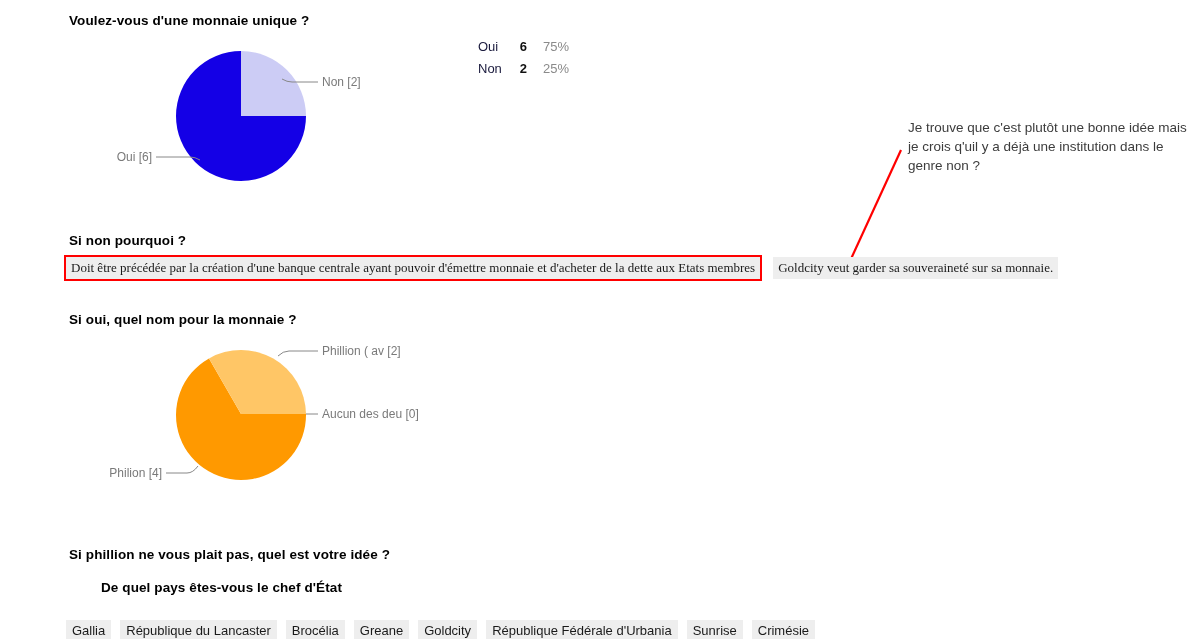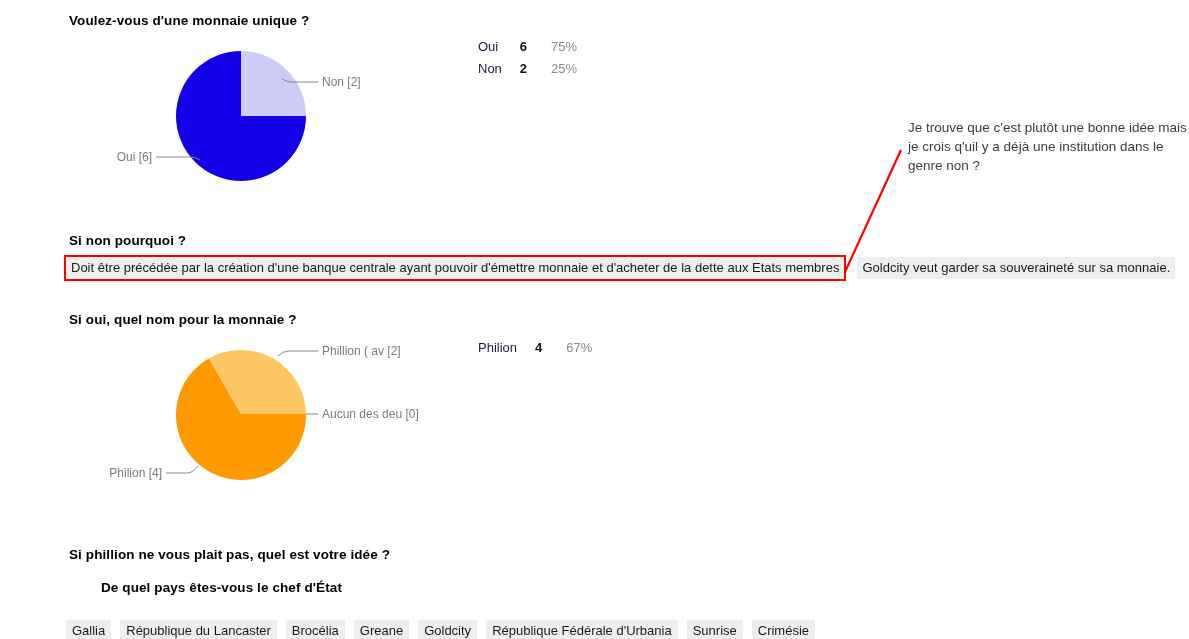--- a/index.html
+++ b/index.html
@@ -56,34 +56,34 @@
     padding-right: 18px;
   }
   .legend td.lg-count {
     color: #111111;
     font-weight: bold;
     text-align: right;
     padding-right: 16px;
   }
   .legend td.lg-pct {
     color: #8a8a8a;
-    text-align: right;
+    text-align: left;
     min-width: 34px;
   }
 
   
   .answers-row {
     position: absolute;
     white-space: nowrap;
   }
   .answer-chip {
     display: inline-block;
     background: #eeeeee;
     color: #1a1a1a;
-    font-family: Liberation Sans, sans-serif;
+    font-family: Liberation Serif, serif;
     font-size: 13px;
     line-height: 17px;
     padding: 2px 5px 3px 5px;
     vertical-align: top;
   }
   .answer-chip.highlighted {
     outline: 2px solid #ff0000;
     outline-offset: 0px;
     position: relative;
     z-index: 3;
@@ -188,25 +188,20 @@
     <path d="M 216 76 L 228 76" fill="none" stroke="#888888" stroke-width="1"></path>
     <text x="232" y="80" font-family="Liberation Sans, sans-serif" font-size="12" fill="#7a7a7a">Aucun des deu [0]</text>
 
     <path d="M 108 128 Q 103 135 97 135 L 76 135" fill="none" stroke="#888888" stroke-width="1"></path>
     <text x="72" y="139" text-anchor="end" font-family="Liberation Sans, sans-serif" font-size="12" fill="#7a7a7a">Philion [4]</text>
   </svg>
 </div>
 
 <table class="legend" style="left:478px; top:341px;">
   <tbody>
-    <tr>
-      <td class="lg-label">Philion</td>
-      <td class="lg-count">4</td>
-      <td class="lg-pct">67%</td>
-    </tr>
   </tbody>
 </table>
 
 <div class="q-title" style="left:69px; top:547px;">Si phillion ne vous plait pas, quel est votre idée ?</div>
 
 <div class="q-title" style="left:69px; top:580px;margin-left:32px;">De quel pays êtes-vous le chef d'État</div>
 
 <div class="tag-row" style="left:66px; top:608px;margin-top:12px;">
   <span class="tag">Gallia</span><span class="tag">République du Lancaster</span><span class="tag">Brocélia</span><span class="tag">Greane</span><span class="tag">Goldcity</span><span class="tag">République Fédérale d'Urbania</span><span class="tag">Sunrise</span><span class="tag">Crimésie</span>
 </div>

